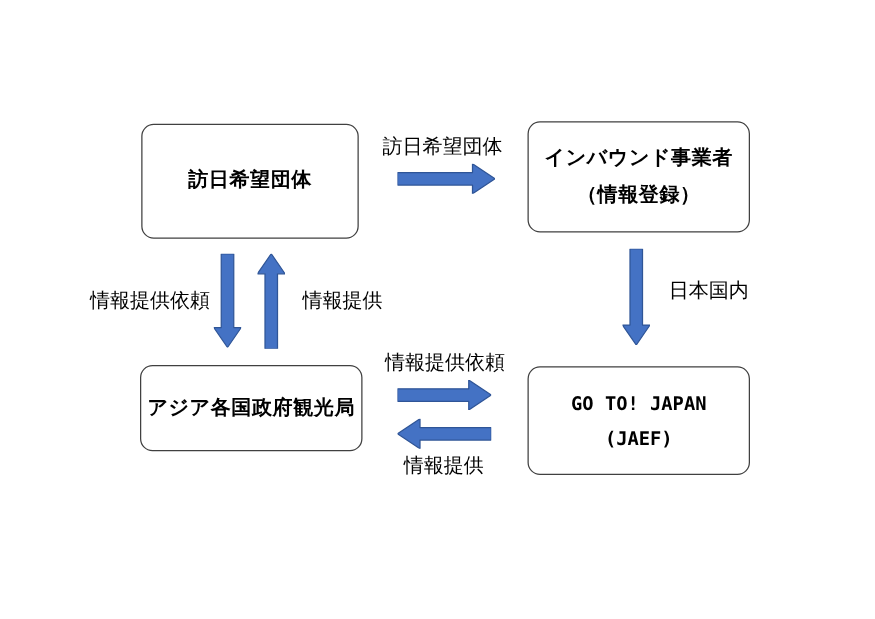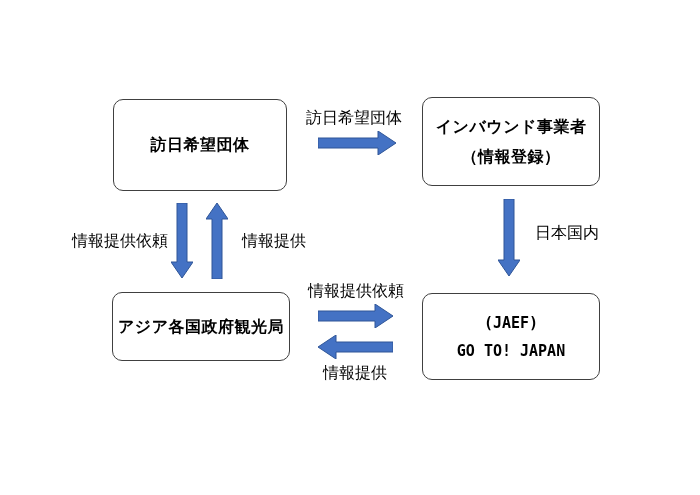--- a/index.html
+++ b/index.html
@@ -87,22 +87,22 @@
   <div class="node node-inbound">
     <span class="line">インバウンド事業者</span>
     <span class="line">（情報登録）</span>
   </div>
 
   <div class="node node-asia">
     <span class="line">アジア各国政府観光局</span>
   </div>
 
   <div class="node node-gotojapan">
+    <span class="line">GO TO! JAPAN</span>
     <span class="line">(JAEF)</span>
-    <span class="line">GO TO! JAPAN</span>
   </div>
 
   <svg class="arrow arr-service" width="78" height="24" viewBox="0 0 78 24">
     <polygon points="0,7 60,7 60,0 78,12 60,24 60,17 0,17"></polygon>
   </svg>
 
   <svg class="arrow arr-down-left" width="22" height="75" viewBox="0 0 22 75">
     <polygon points="6,0 16,0 16,59 22,59 11,75 0,59 6,59"></polygon>
   </svg>
 

